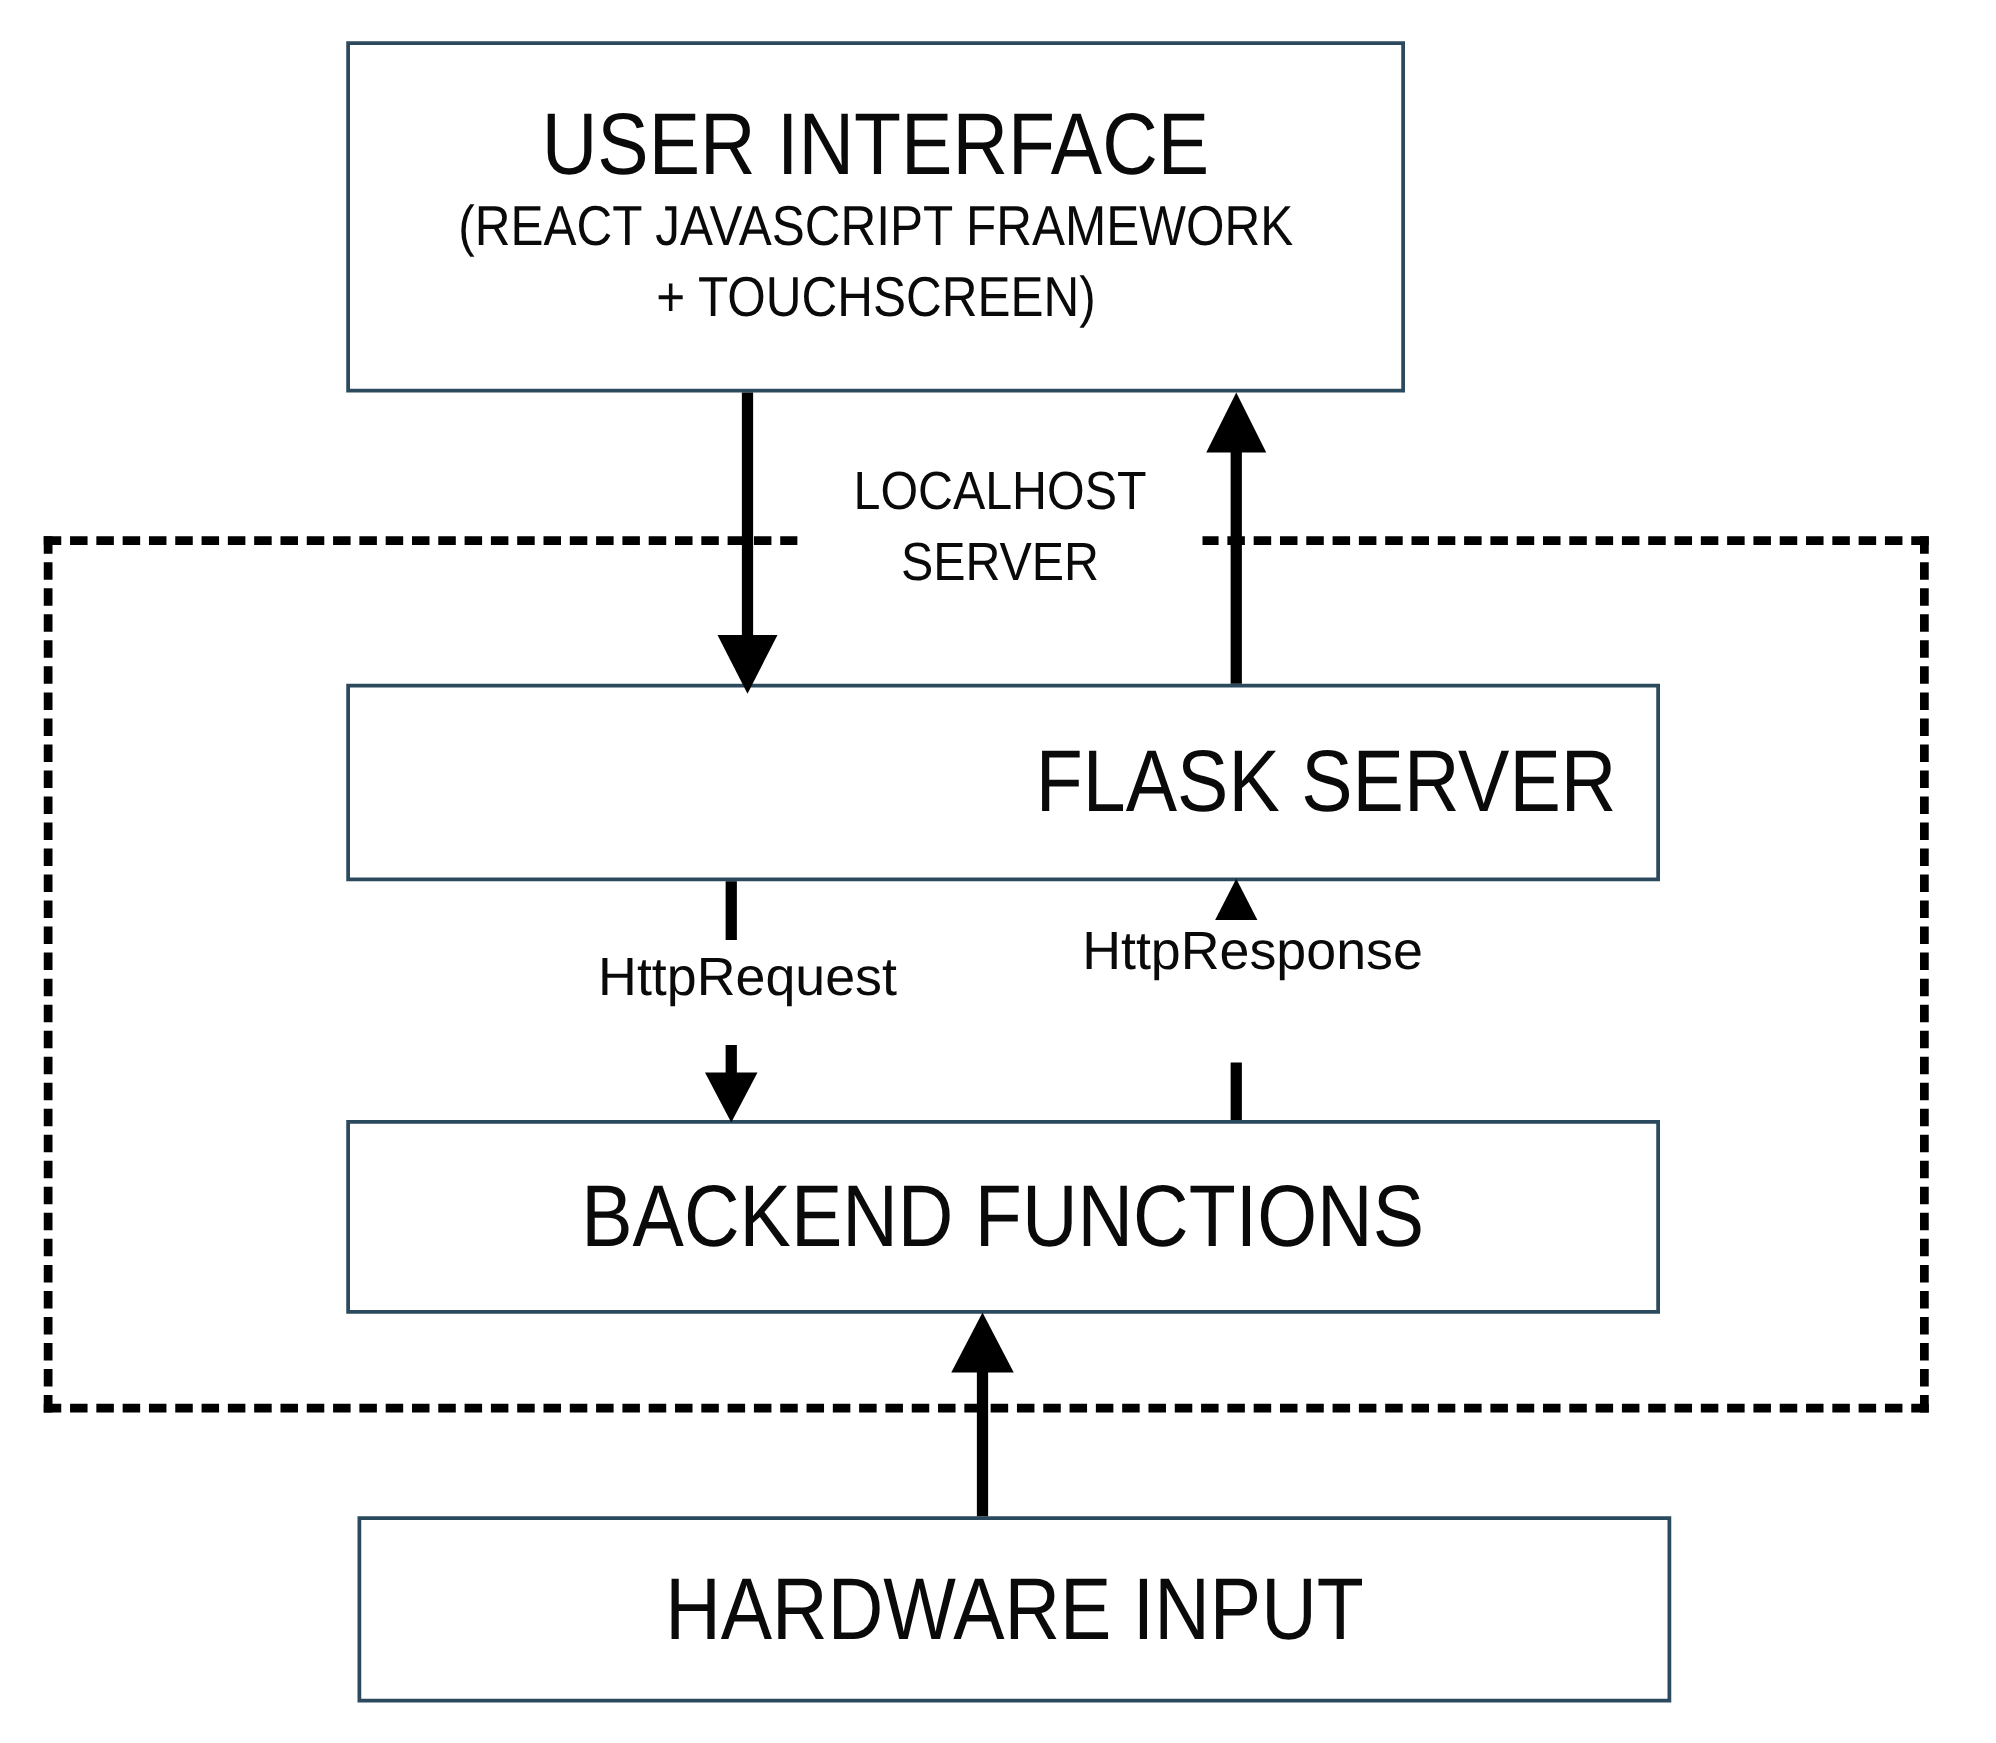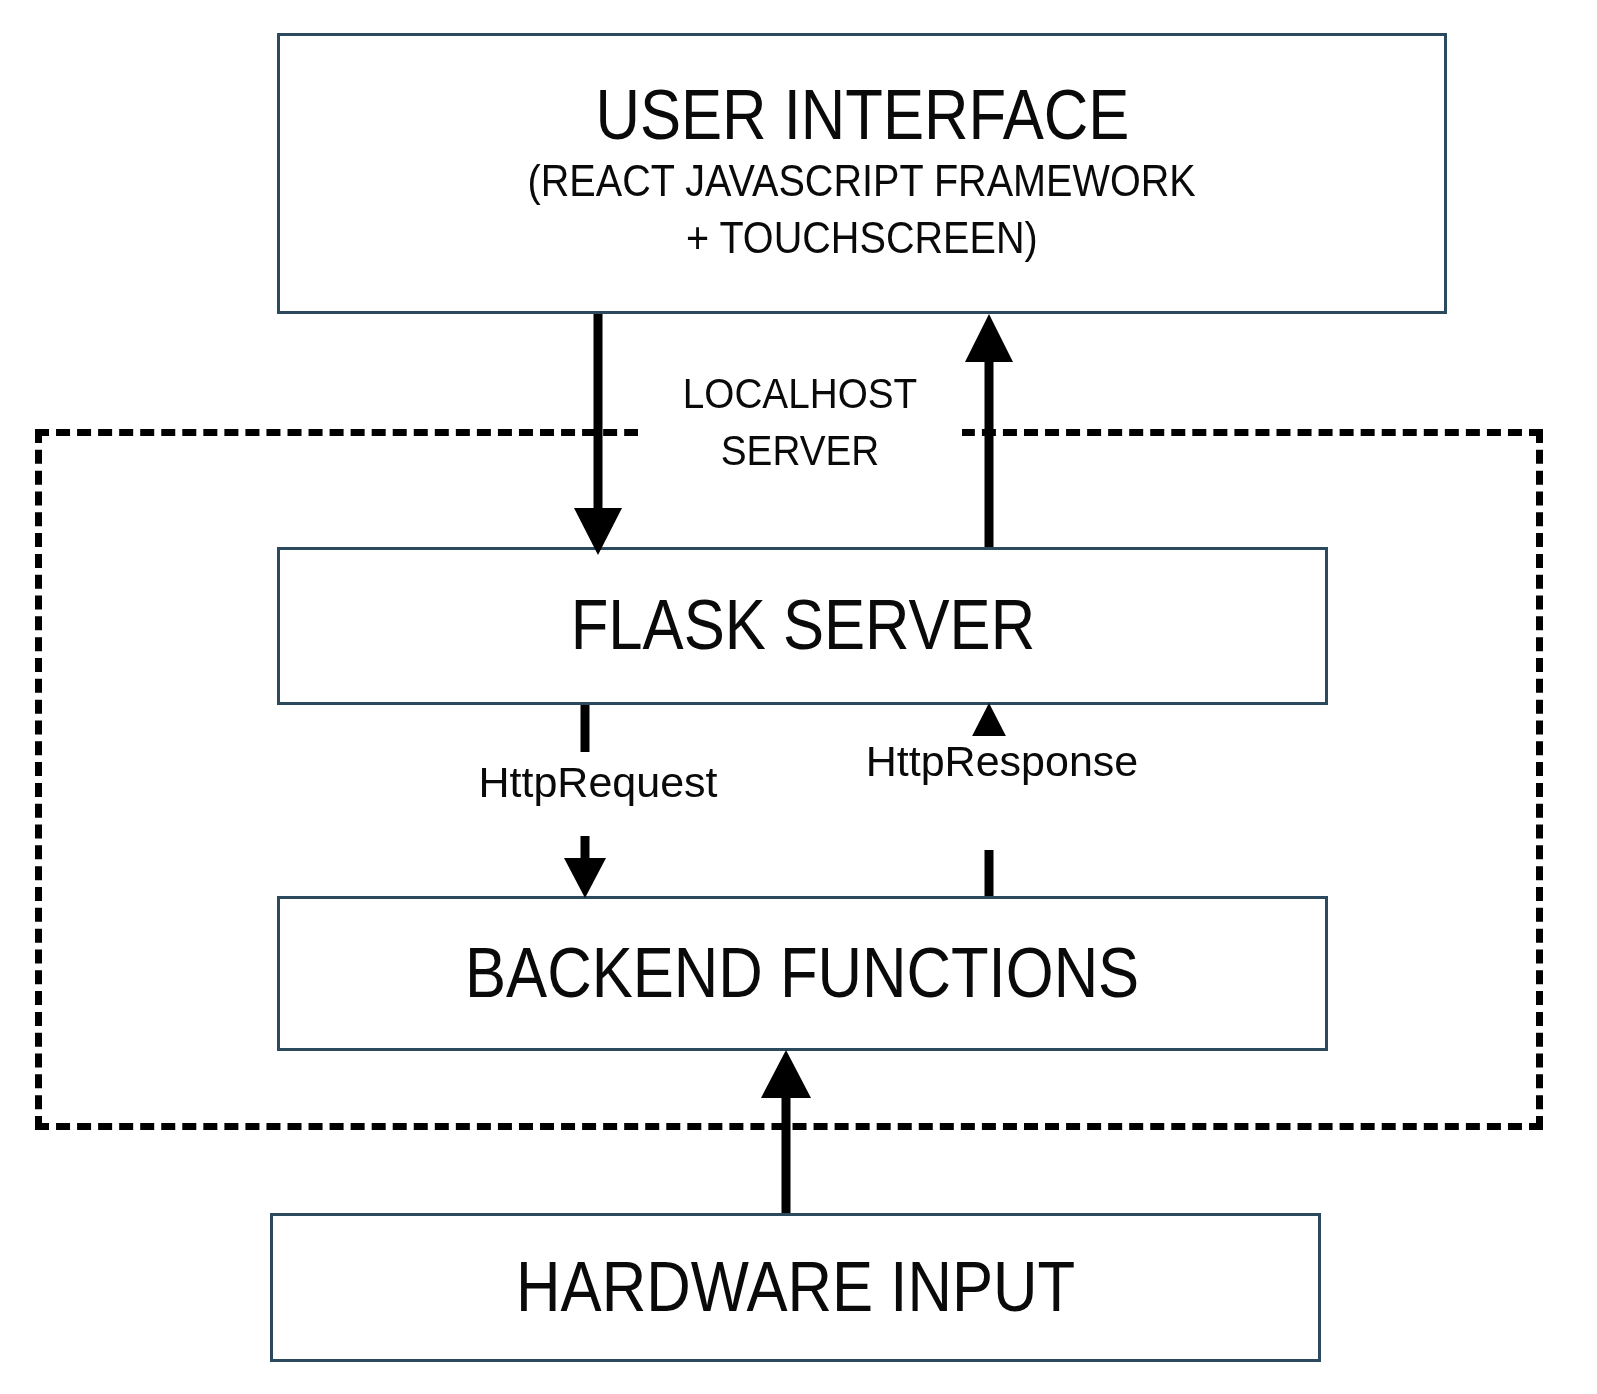--- a/index.html
+++ b/index.html
@@ -59,24 +59,24 @@
     display: block;
     font-size: 45px;
     line-height: 1.28;
     font-weight: 400;
     color: #0a0a0a;
     transform: scaleX(0.88);
     transform-origin: center center;
     white-space: nowrap;
   }
 
-  #box-user-interface { left: 277px; top: 33px;   width: 1170px; height: 281px; }
-  #box-flask-server   { left: 277px; top: 547px;  width: 1051px; height: 158px; }
+  #box-user-interface { left: 277px; top: 33px;   width: 847px; height: 281px; }
+  #box-flask-server   { left: 277px; top: 547px;  width: 1051px; height: 158px; align-items: flex-end; }
   #box-backend        { left: 277px; top: 896px;  width: 1051px; height: 155px; text-align: center; }
-  #box-hardware       { left: 270px; top: 1213px; width: 1051px; height: 149px; }
+  #box-hardware       { left: 286px; top: 1213px; width: 1051px; height: 149px; }
 
   
   #connectors {
     position: absolute;
     left: 0; top: 0;
     width: 1597px;
     height: 1394px;
     z-index: 4;
     pointer-events: none;
   }

